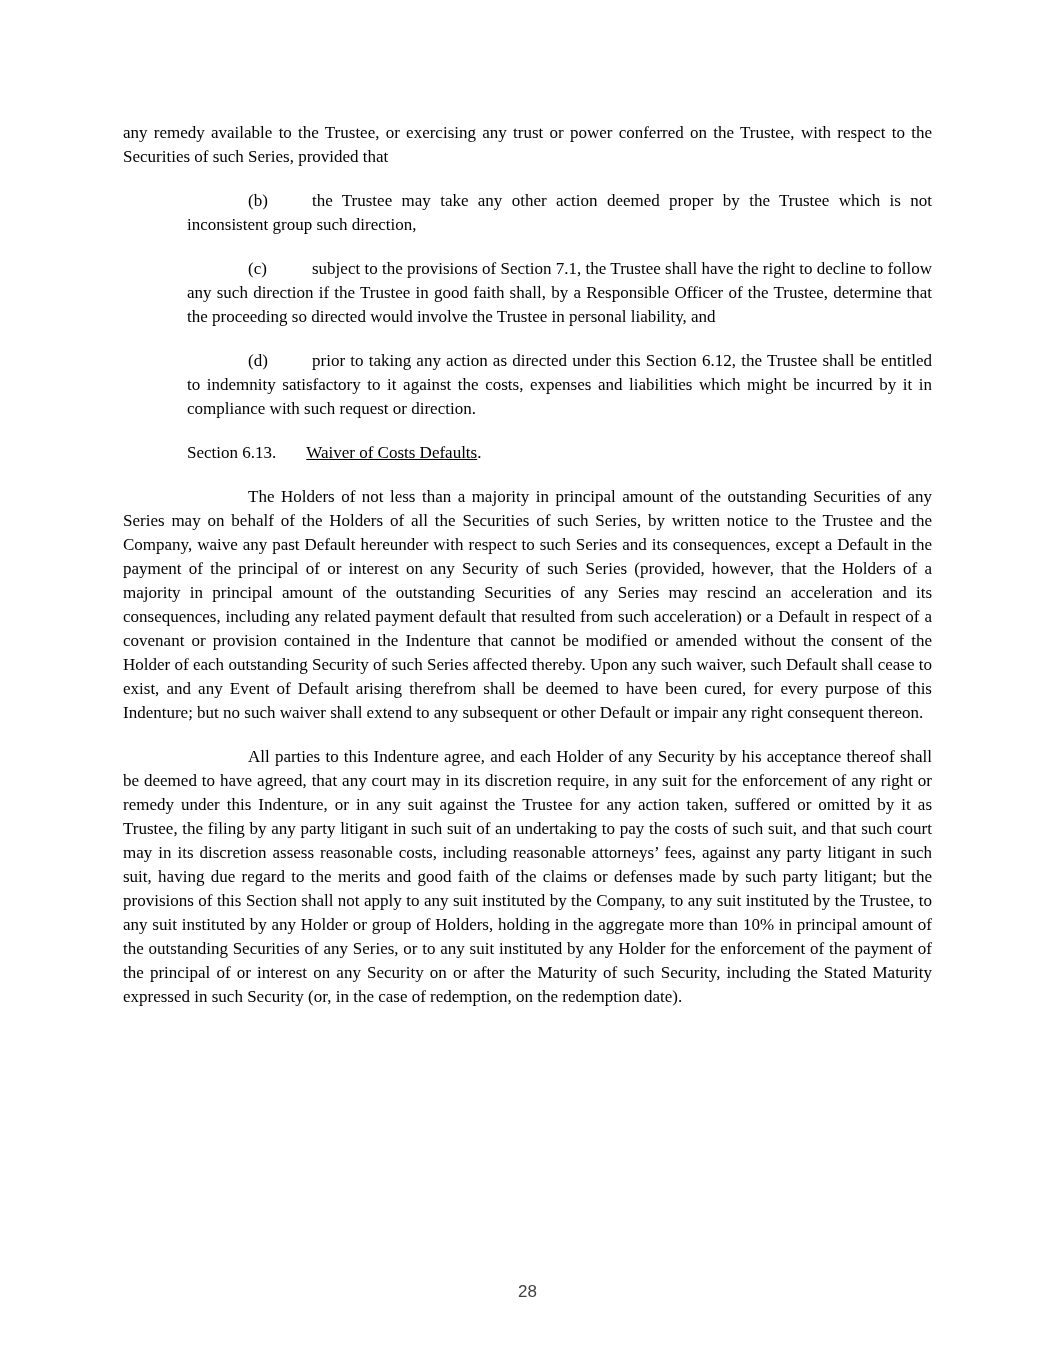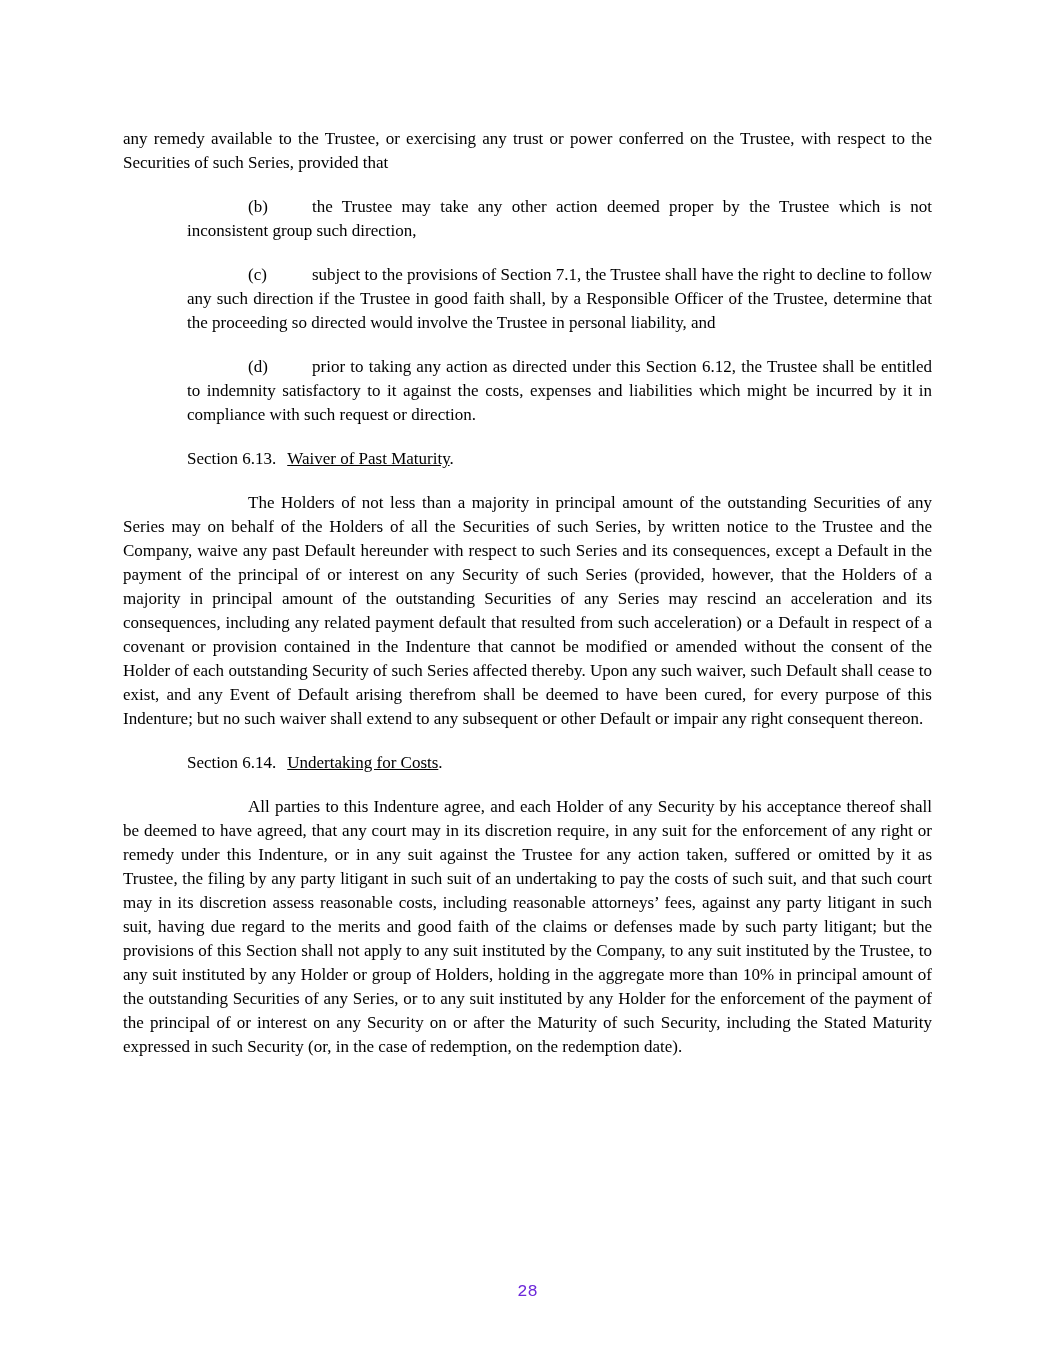--- a/index.html
+++ b/index.html
@@ -14,21 +14,21 @@
     background: #ffffff;
     color: #000000;
     font-family: "Liberation Serif", "DejaVu Serif", serif;
     font-size: 17px;
     line-height: 24px;
     overflow: hidden;
   }
   .content {
     position: absolute;
     left: 123px;
-    top: 127px;
+    top: 121px;
     width: 809px;
     text-align: justify;
   }
   .content p {
     margin: 0 0 20px 0;
   }
   
   .continuation {
     text-indent: 0;
   }
@@ -43,60 +43,59 @@
     width: 64px;
     text-indent: 0;
   }
   
   .section-heading {
     margin-left: 64px !important;
     text-align: left;
     text-indent: 0;
   }
   .section-heading .section-number {
-    margin-right: 11px;
+    margin-right: 30px;
   }
   .section-heading .section-title {
     text-decoration: underline;
   }
   
   .section-body {
     text-indent: 125px;
   }
   .page-number {
     position: absolute;
     top: 1280px;
     left: 123px;
     width: 809px;
     text-align: center;
-    font-family: Liberation Mono, monospace;
+    font-family: Liberation Sans, sans-serif;
     font-size: 17px;
     line-height: 24px;
-    color: #6d28d9;
+    color: #404040;
   }
 </style>
 </head>
 <body>
 
 <div class="page">
   <div class="content">
 
     <p class="continuation">any remedy available to the Trustee, or exercising any trust or power conferred on the Trustee, with respect to the Securities of such Series, provided that</p>
 
 
     <p class="clause"><span class="clause-label">(b)</span><span>the Trustee may take any other action deemed proper by the Trustee which is not inconsistent group such direction,</span></p>
 
     <p class="clause"><span class="clause-label">(c)</span><span>subject to the provisions of Section 7.1, the Trustee shall have the right to decline to follow any such direction if the Trustee in good faith shall, by a Responsible Officer of the Trustee, determine that the proceeding so directed would involve the Trustee in personal liability, and</span></p>
 
     <p class="clause"><span class="clause-label">(d)</span><span>prior to taking any action as directed under this Section 6.12, the Trustee shall be entitled to indemnity satisfactory to it against the costs, expenses and liabilities which might be incurred by it in compliance with such request or direction.</span></p>
 
-    <p class="section-heading"><span class="section-number">Section 6.13.</span><span class="section-title">Waiver of Past Maturity</span><span>.</span></p>
+    <p class="section-heading"><span class="section-number">Section 6.13.</span><span class="section-title">Waiver of Costs Defaults</span><span>.</span></p>
 
     <p class="section-body">The Holders of not less than a majority in principal amount of the outstanding Securities of any Series may on behalf of the Holders of all the Securities of such Series, by written notice to the Trustee and the Company, waive any past Default hereunder with respect to such Series and its consequences, except a Default in the payment of the principal of or interest on any Security of such Series (provided, however, that the Holders of a majority in principal amount of the outstanding Securities of any Series may rescind an acceleration and its consequences, including any related payment default that resulted from such acceleration) or a Default in respect of a covenant or provision contained in the Indenture that cannot be modified or amended without the consent of the Holder of each outstanding Security of such Series affected thereby.  Upon any such waiver, such Default shall cease to exist, and any Event of Default arising therefrom shall be deemed to have been cured, for every purpose of this Indenture; but no such waiver shall extend to any subsequent or other Default or impair any right consequent thereon.</p>
 
-    <p class="section-heading"><span class="section-number">Section 6.14.</span><span class="section-title">Undertaking for Costs</span><span>.</span></p>
 
     <p class="section-body">All parties to this Indenture agree, and each Holder of any Security by his acceptance thereof shall be deemed to have agreed, that any court may in its discretion require, in any suit for the enforcement of any right or remedy under this Indenture, or in any suit against the Trustee for any action taken, suffered or omitted by it as Trustee, the filing by any party litigant in such suit of an undertaking to pay the costs of such suit, and that such court may in its discretion assess reasonable costs, including reasonable attorneys’ fees, against any party litigant in such suit, having due regard to the merits and good faith of the claims or defenses made by such party litigant; but the provisions of this Section shall not apply to any suit instituted by the Company, to any suit instituted by the Trustee, to any suit instituted by any Holder or group of Holders, holding in the aggregate more than 10% in principal amount of the outstanding Securities of any Series, or to any suit instituted by any Holder for the enforcement of the payment of the principal of or interest on any Security on or after the Maturity of such Security, including the Stated Maturity expressed in such Security (or, in the case of redemption, on the redemption date).</p>
 
   </div>
 
   <div class="page-number">28</div>
 </div>
 
 </body></html>

